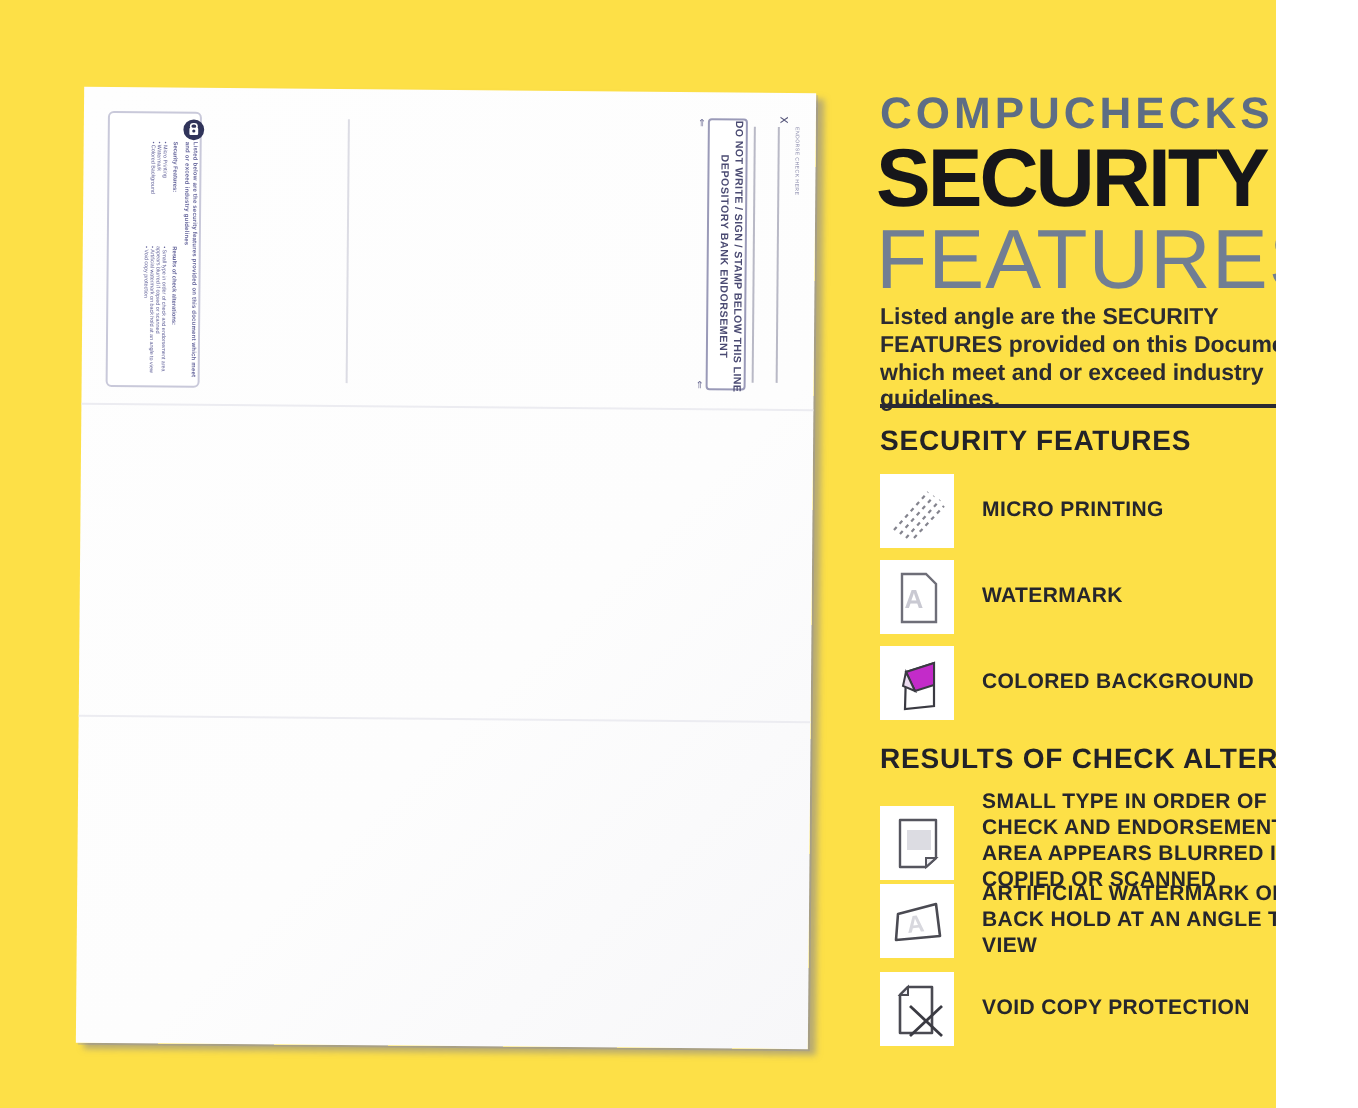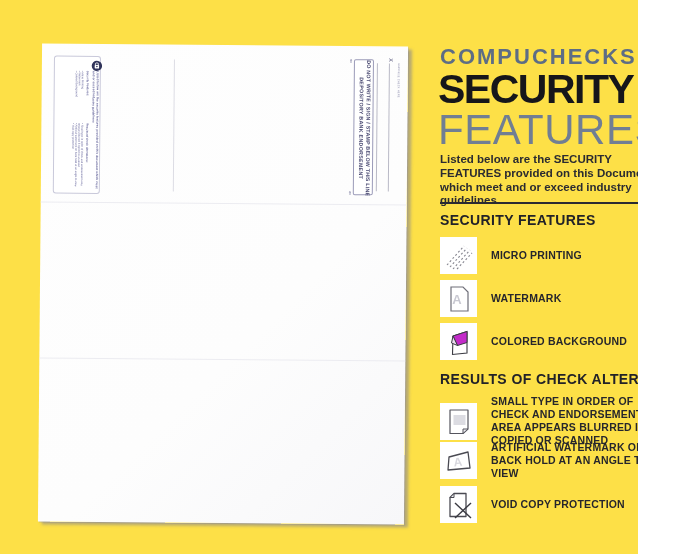--- a/index.html
+++ b/index.html
@@ -164,21 +164,21 @@
     <div class="fold-line fold-1"></div>
     <div class="fold-line fold-2"></div>
   </div>
 
   <div class="panel">
 
     <div class="brand">COMPUCHECKS</div>
     <div class="big-title">SECURITY</div>
     <div class="sub-title">FEATURES</div>
 
-    <div class="intro"><span>Listed below are the </span><b>SECURITY FEATURES</b><span> provided on this Document which meet and or exceed industry guidelines.</span></div>
+    <div class="intro"><span>Listed angle are the </span><b>SECURITY FEATURES</b><span> provided on this Document which meet and or exceed industry guidelines.</span></div>
 
     <div class="divider"></div>
 
     <div class="section-head head-features">SECURITY FEATURES</div>
 
     <div class="icon-row row-f1">
       <div class="icon-box">
         <svg width="30" height="30" viewBox="0 0 30 30">
           <g stroke="#84848e" stroke-width="1.1" stroke-dasharray="2,2.2">
             <line x1="3" y1="24" x2="20" y2="5"></line>

